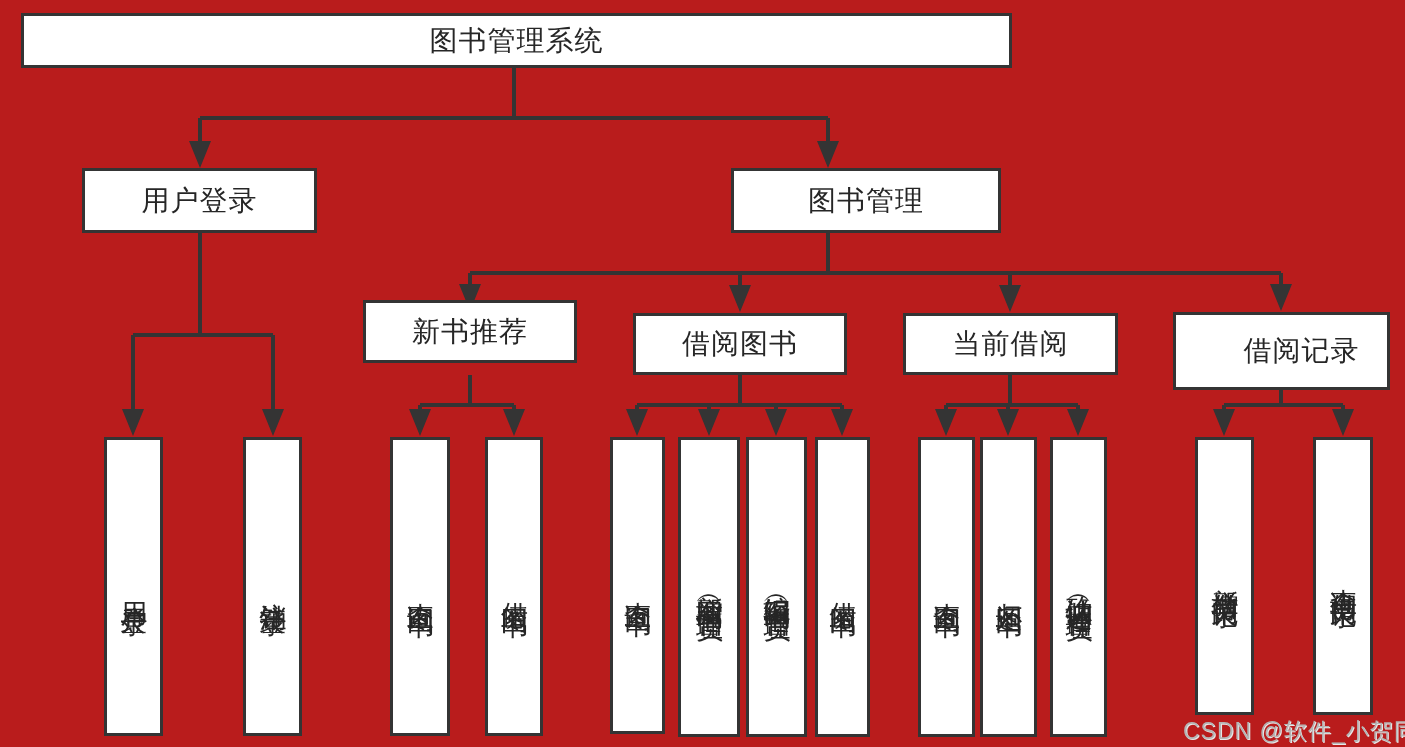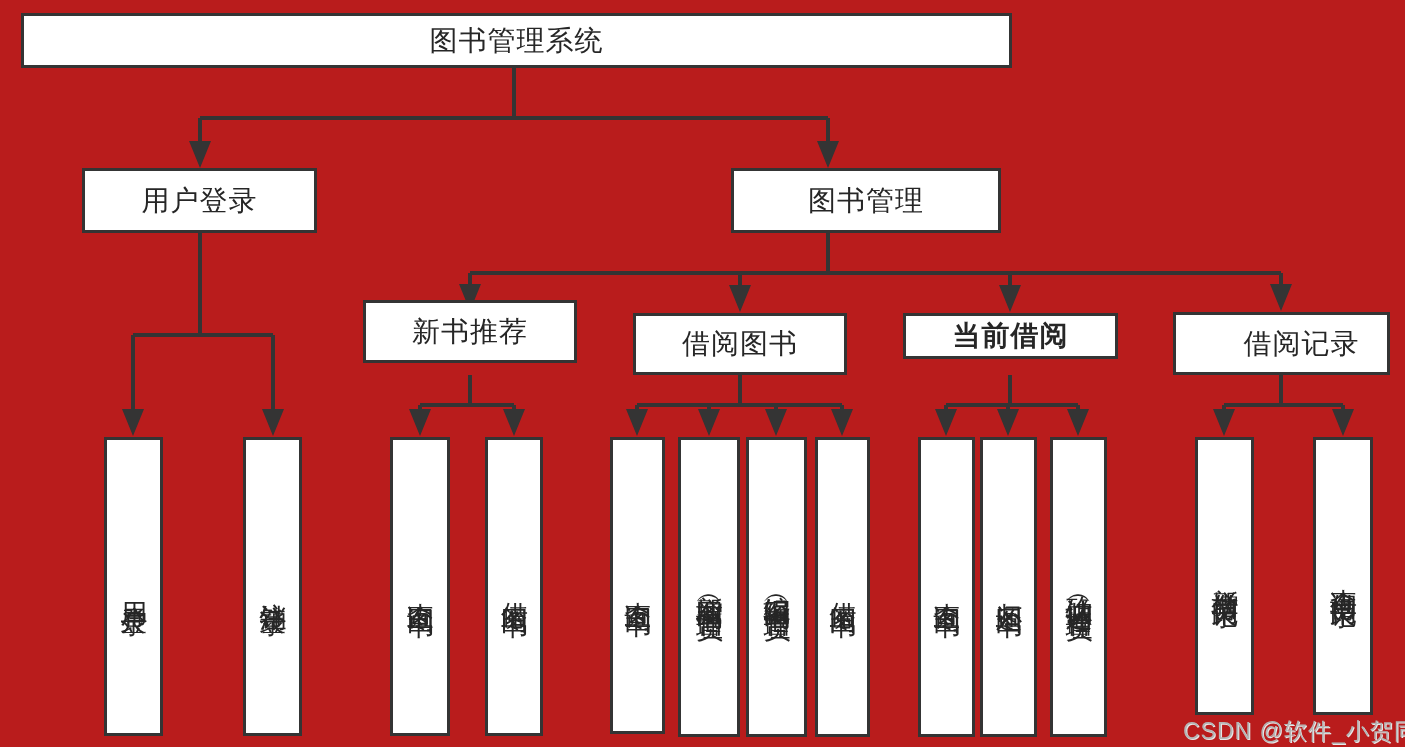--- a/index.html
+++ b/index.html
@@ -37,22 +37,22 @@
     letter-spacing: 3px;
     line-height: 1;
     white-space: nowrap;
   }
   
   #root-box   { left: 21px;   top: 13px;  width: 991px; height: 55px; }
   #login-box  { left: 82px;   top: 168px; width: 235px; height: 65px; }
   #mgmt-box   { left: 711px;  top: 168px; width: 270px; height: 65px; margin-left: 20px; }
   #g0-box     { left: 363px;  top: 300px; width: 214px; height: 63px; }
   #g1-box     { left: 633px;  top: 313px; width: 214px; height: 62px; }
-  #g2-box     { left: 903px;  top: 313px; width: 215px; height: 46px; font-weight: bold; }
-  #g3-box     { left: 1173px; top: 312px; width: 217px; height: 63px; padding-left: 40px; }
+  #g2-box     { left: 903px;  top: 313px; width: 215px; height: 62px; }
+  #g3-box     { left: 1173px; top: 312px; width: 217px; height: 78px; padding-left: 40px; }
   #l-ul0  { left: 104px;  top: 437px; width: 59px; height: 299px; }
   #l-ul1  { left: 243px;  top: 437px; width: 59px; height: 299px; }
   #l-g0c0 { left: 390px;  top: 437px; width: 60px; height: 299px; }
   #l-g0c1 { left: 485px;  top: 437px; width: 58px; height: 299px; }
   #l-g1c0 { left: 610px;  top: 437px; width: 55px; height: 297px; }
   #l-g1c1 { left: 678px;  top: 437px; width: 62px; height: 300px; }
   #l-g1c2 { left: 746px;  top: 437px; width: 61px; height: 300px; }
   #l-g1c3 { left: 815px;  top: 437px; width: 55px; height: 300px; }
   #l-g2c0 { left: 918px;  top: 437px; width: 57px; height: 300px; }
   #l-g2c1 { left: 980px;  top: 437px; width: 57px; height: 300px; }

